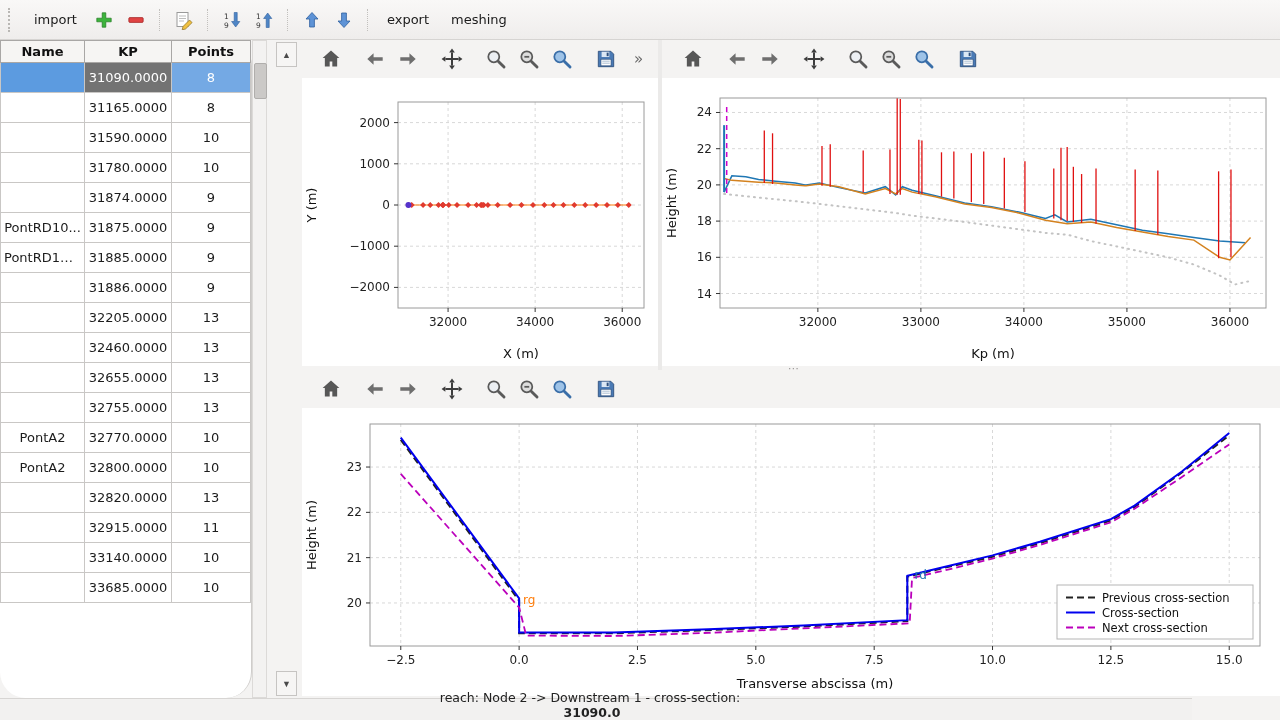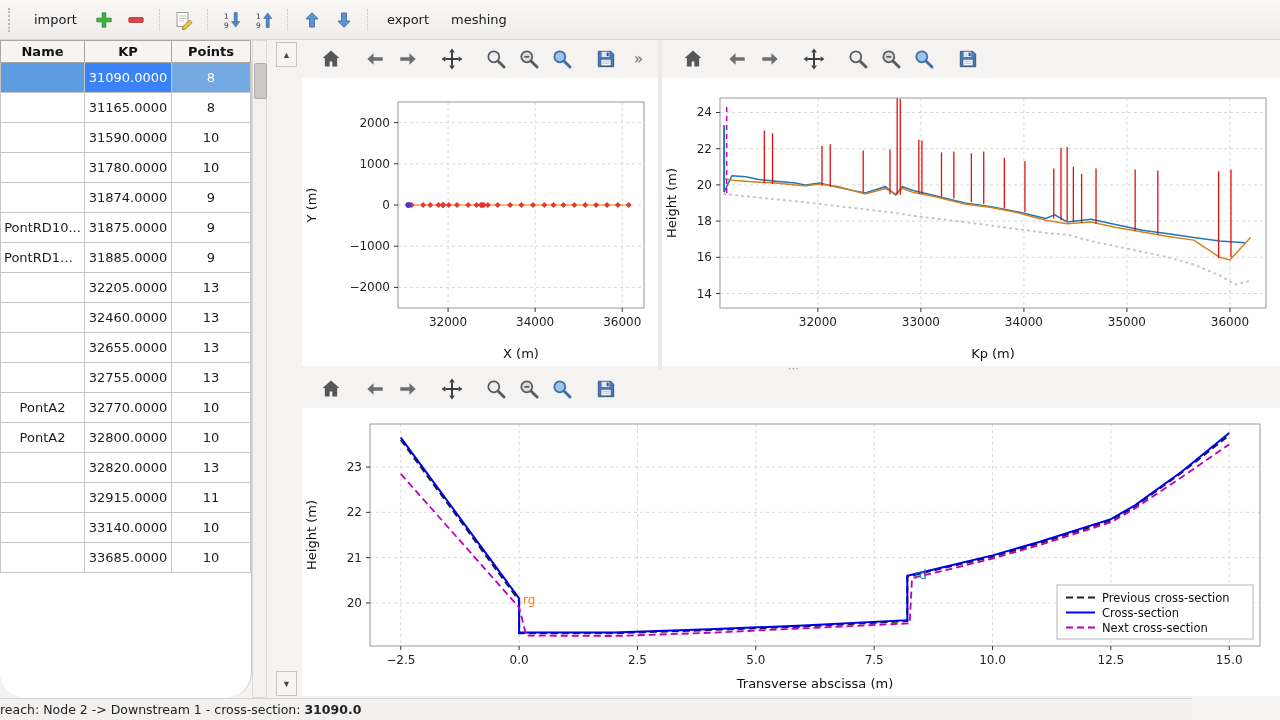--- a/index.html
+++ b/index.html
@@ -34,21 +34,21 @@
   table.xs { border-collapse:collapse; table-layout:fixed; width:250px; font-size:13px; }
   table.xs th {
     height:21px; background:#f6f5f3; border:1px solid #a9a7a5; font-weight:bold; color:#111;
     text-align:center; padding:0 3px; overflow:hidden; white-space:nowrap;
   }
   table.xs td {
     height:29px; border:1px solid #c9c7c5; text-align:center; color:#1c1c1c; background:#fff;
     padding:0 3px; overflow:hidden; white-space:nowrap; text-overflow:ellipsis;
   }
   table.xs col.c-name { width:84px; } table.xs col.c-kp { width:87px; } table.xs col.c-pts { width:79px; }
-  tr.selected td { background:#3b82f6; color:#fff; }
+  tr.selected td { background:#737373; color:#fff; }
   tr.selected td.cell-name { background:#5c9be0; }
   tr.selected td.cell-points { background:#74a9e4; }
 
   .table-scrollbar {
     position:absolute; left:252px; top:0; width:15px; height:658px;
     background:#f3f2f1; border:1px solid #dcdad8; box-sizing:border-box;
   }
   .table-scrollbar .thumb { position:absolute; left:1px; top:22px; width:11px; height:34px; background:#cbc9c7; border:1px solid #b0aeac; border-radius:2px; }
 
   .side-scroll { position:absolute; left:276px; top:0; width:21px; height:658px; }
@@ -88,22 +88,22 @@
   svg text { font-family:"DejaVu Sans","Liberation Sans",sans-serif; }
   .tick { font-size:12px; fill:#1f1f1f; }
   .axlabel { font-size:13px; fill:#111; }
   .legend-text { font-size:11.5px; fill:#111; }
   .annot { font-size:12px; }
 
   
   .statusbar {
     position:absolute; left:0; bottom:0; width:1192px; height:22px; box-sizing:border-box;
     background:#f2f1f0; border-top:1px solid #d7d5d3;
-    display:flex; align-items:center; padding-right:8px;
-    font-size:12.5px; color:#222;
+    display:flex; justify-content:flex-end; align-items:center; padding-right:8px;
+    font-size:12.5px; color:#222;flex-direction:column;
   }
   .status-text { white-space:pre; }
   .status-value { font-weight:bold; white-space:pre; }
 </style>
 </head>
 <body>
 
 <div class="app">
 
   <div class="main-toolbar">
@@ -202,20 +202,25 @@
               <td class="cell-points">9</td>
             </tr>
             <tr class="">
               <td class="cell-name">PontRD10...</td>
               <td class="cell-kp">31875.0000</td>
               <td class="cell-points">9</td>
             </tr>
             <tr class="">
               <td class="cell-name">PontRD101v</td>
               <td class="cell-kp">31885.0000</td>
+              <td class="cell-points">9</td>
+            </tr>
+            <tr class="">
+              <td class="cell-name"></td>
+              <td class="cell-kp">31886.0000</td>
               <td class="cell-points">9</td>
             </tr>
             <tr class="">
               <td class="cell-name"></td>
               <td class="cell-kp">32205.0000</td>
               <td class="cell-points">13</td>
             </tr>
             <tr class="">
               <td class="cell-name"></td>
               <td class="cell-kp">32460.0000</td>

